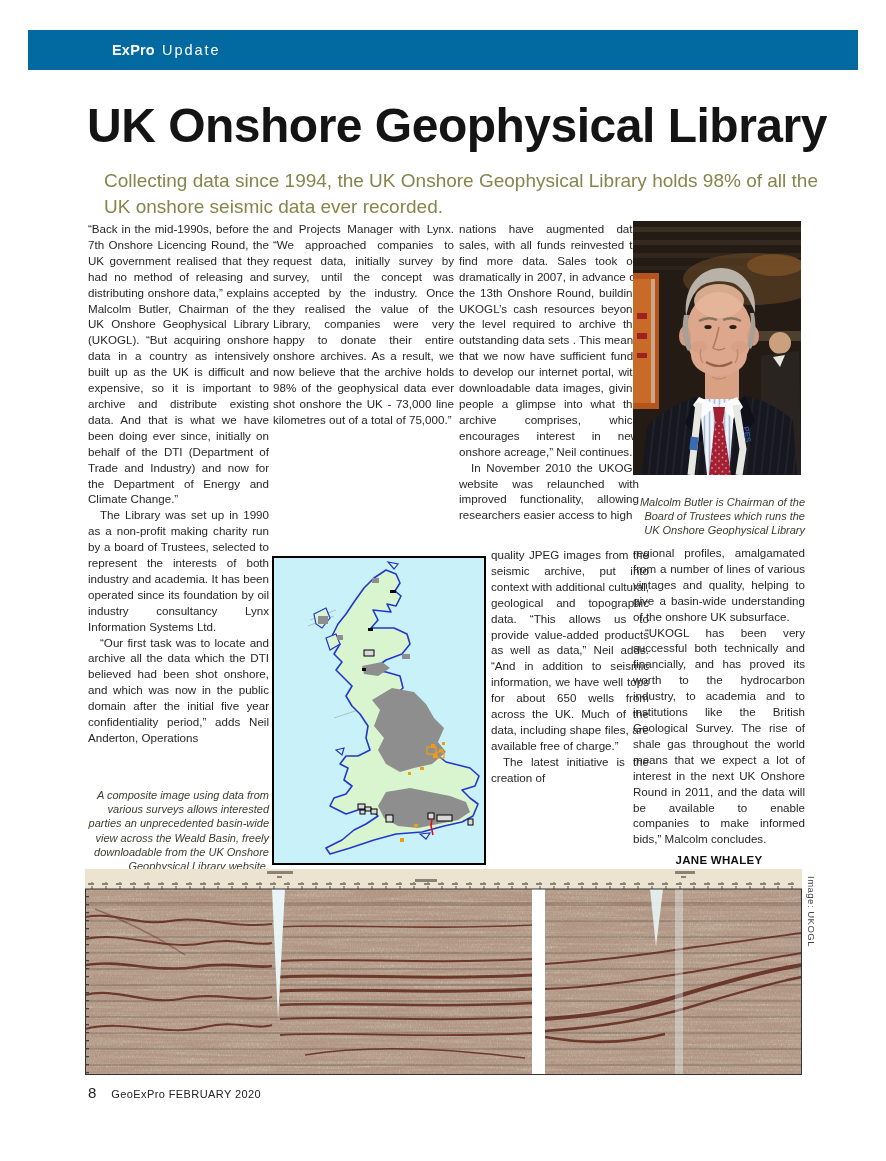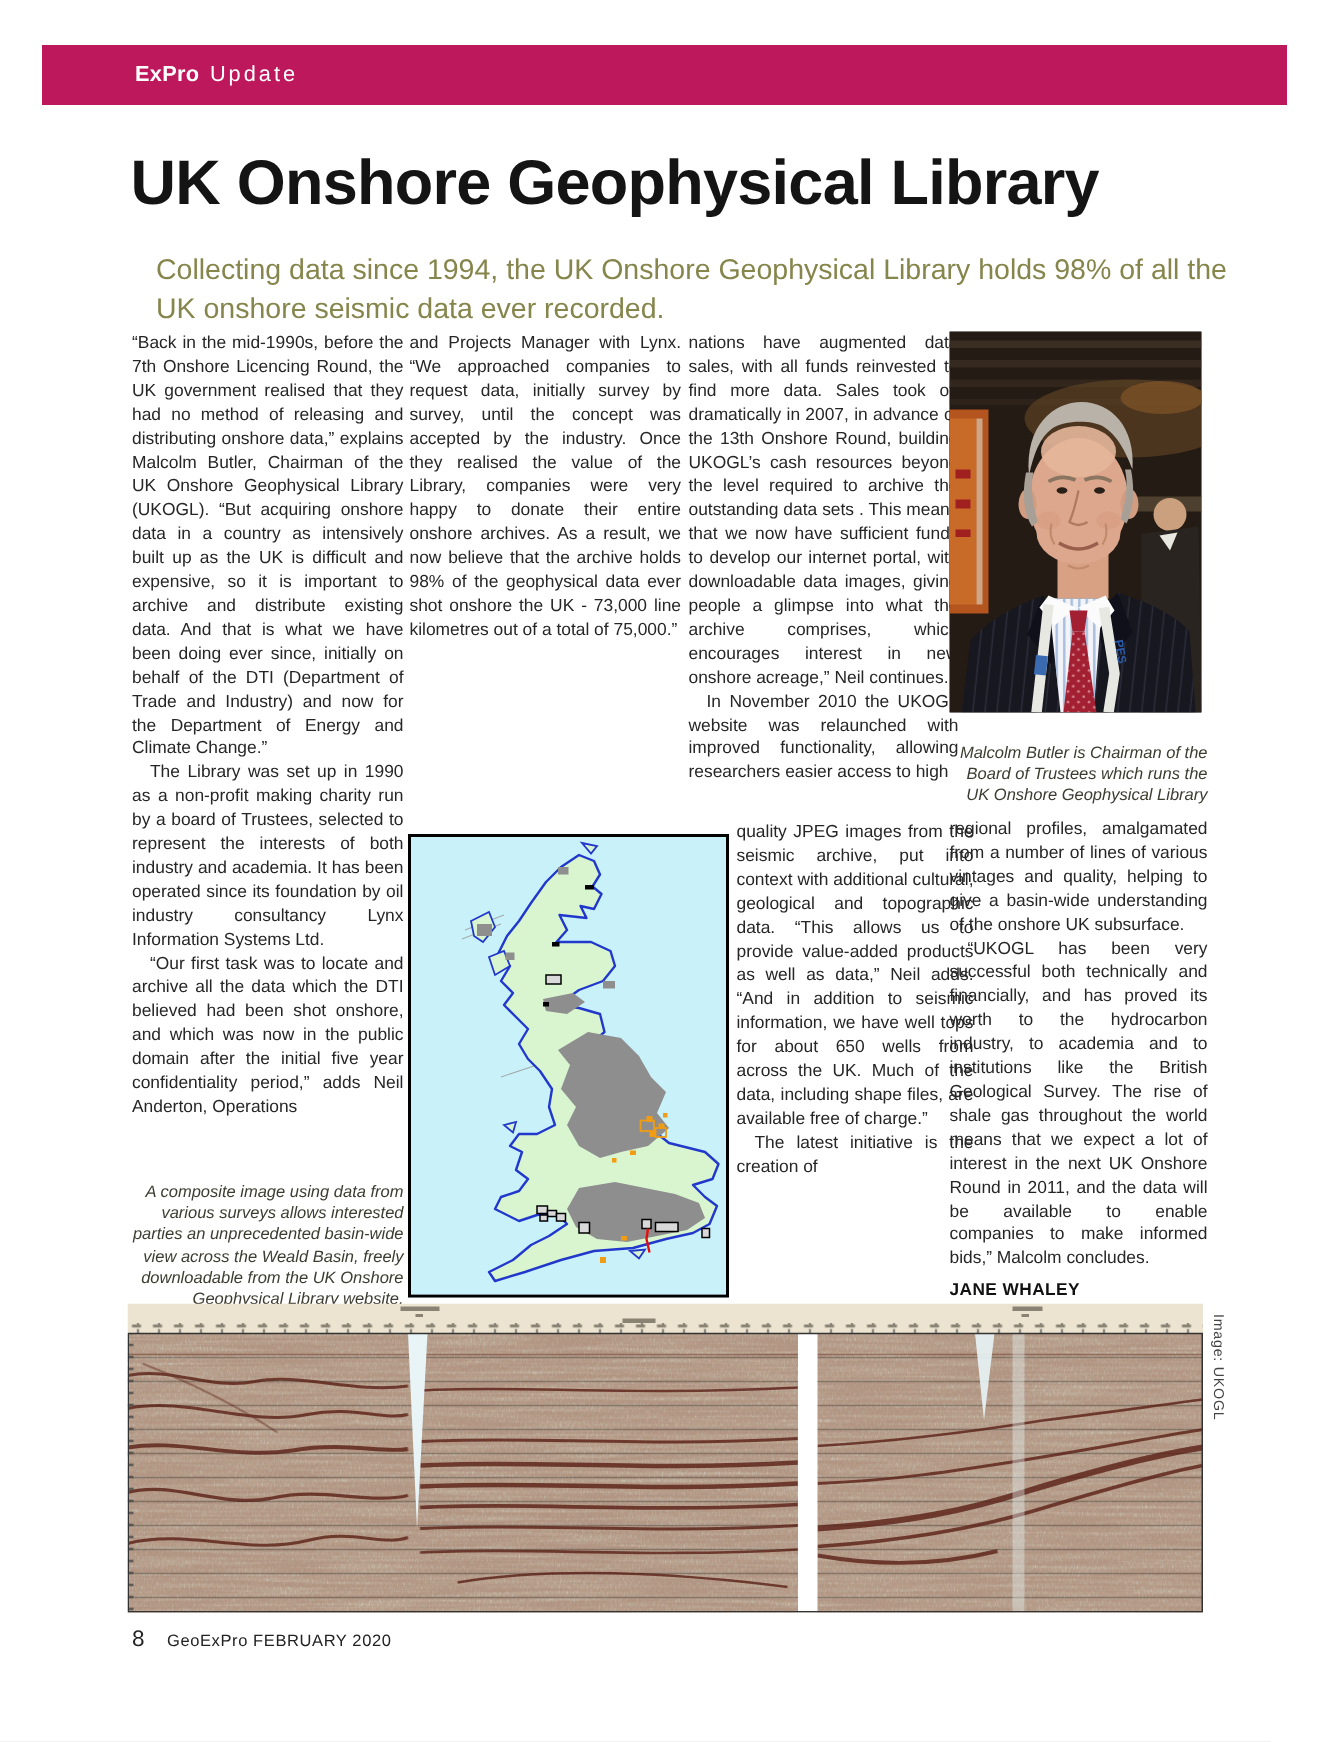--- a/index.html
+++ b/index.html
@@ -4,44 +4,44 @@
 <style>
   html,body{margin:0;padding:0;background:#e8e8e8;}
   .page{
     position:relative; width:886px; height:1161px; background:#ffffff;
     font-family:"Liberation Sans", sans-serif; color:#222; overflow:hidden;
     margin:0 auto;
   }
   
   .topbar{
     position:absolute; left:28px; top:30px; width:830px; height:40px;
-    background:#be185d; color:#fff; display:flex; align-items:center;
-    padding-left:62px; box-sizing:border-box; font-size:14.5px;
+    background:#0369a1; color:#fff; display:flex; align-items:center;
+    padding-left:84px; box-sizing:border-box; font-size:14.5px;
   }
   .topbar .brand{font-weight:700; letter-spacing:.2px;}
   .topbar .rest{font-weight:400; letter-spacing:2px; margin-left:7px;}
 
   .title{
     position:absolute; left:87px; top:98px; margin:0;
-    font-size:42px; font-weight:700; letter-spacing:-0.5px; color:#141414;
+    font-size:48px; font-weight:700; letter-spacing:-0.5px; color:#141414;
   }
   .standfirst{
     position:absolute; left:88px; top:152px; width:732px; margin:16px;
     font-size:19px; line-height:26px; color:#85854c; font-weight:400;
   }
 
   .body-col{position:absolute; font-size:11.6px; line-height:15.9px; text-align:justify; color:#262626;}
   .body-col p{margin:0;}
   .body-col p + p{text-indent:12px;}
   .col1{left:88px;  top:221px; width:181px;}
   .col2{left:273px; top:221px; width:181px;}
   .col3{left:459px; top:221px; width:180px;}
   .col3n{left:491px; top:547px; width:158px;}
   .col4{left:633px; top:545px; width:172px;}
-  .byline{display:block; text-align:left; font-weight:700; font-size:11.5px; letter-spacing:.3px; margin-top:6px; color:#111;}
+  .byline{display:block; text-align:center; font-weight:700; font-size:11.5px; letter-spacing:.3px; margin-top:6px; color:#111;}
 
   .caption{
     position:absolute; font-style:italic; font-size:11px; line-height:14.2px;
     color:#3c3c30; text-align:right;
   }
   .map-caption{left:88px; top:777px; width:181px;font-style:italic;}
   .photo-caption{left:633px; top:484px; width:172px;}
 
   .map-fig{
     position:absolute; left:272px; top:556px; width:214px; height:309px;

